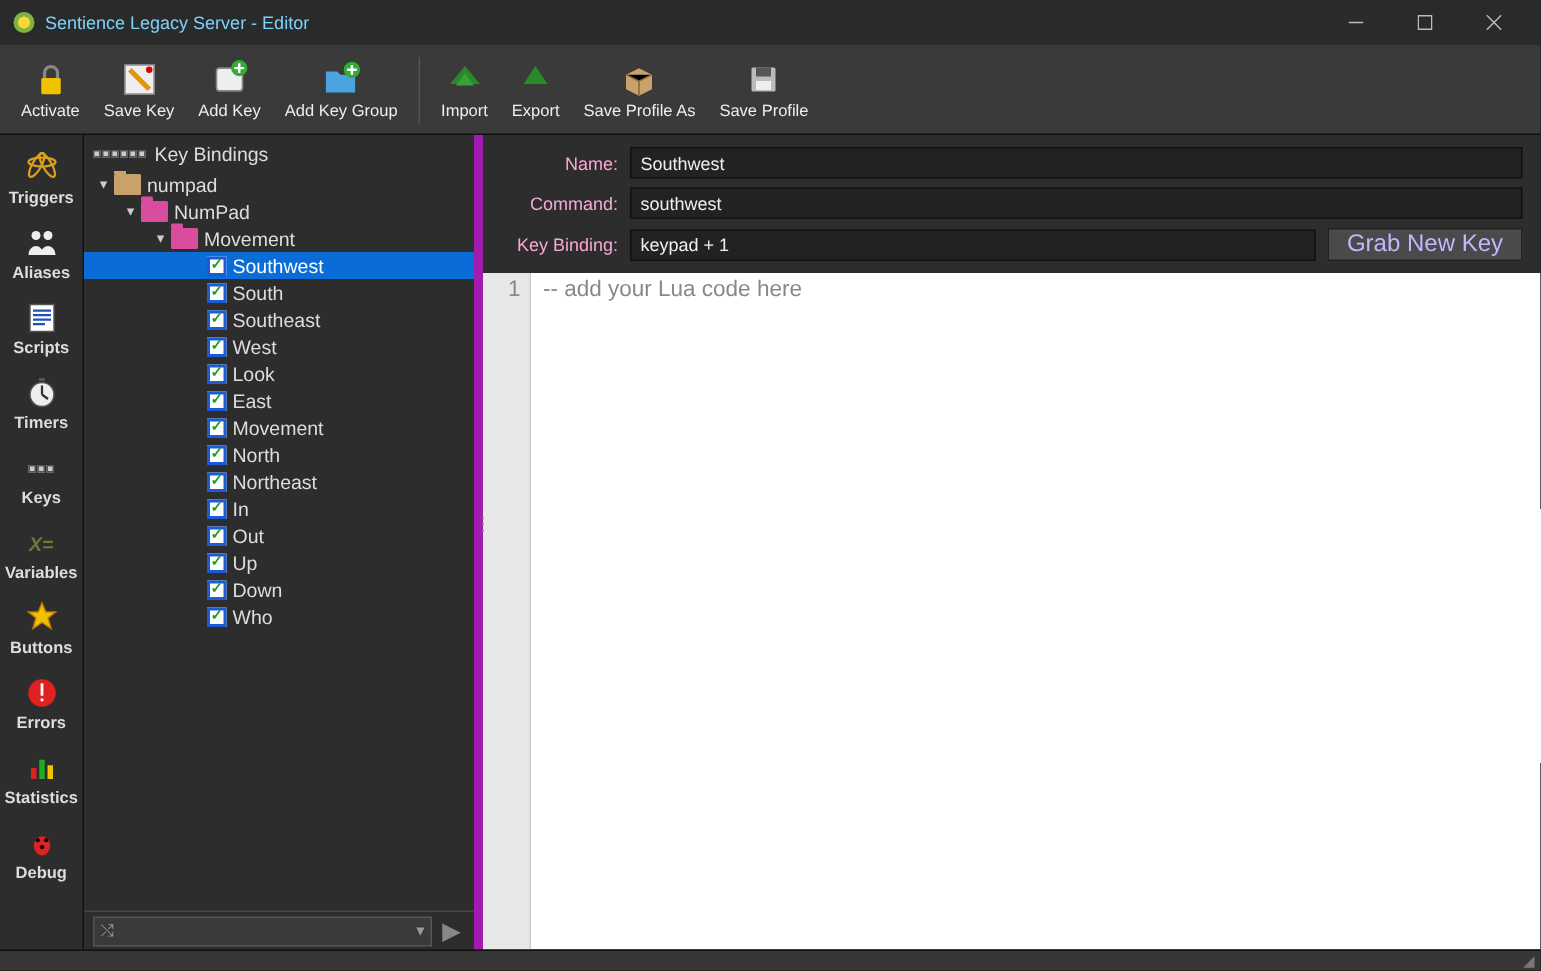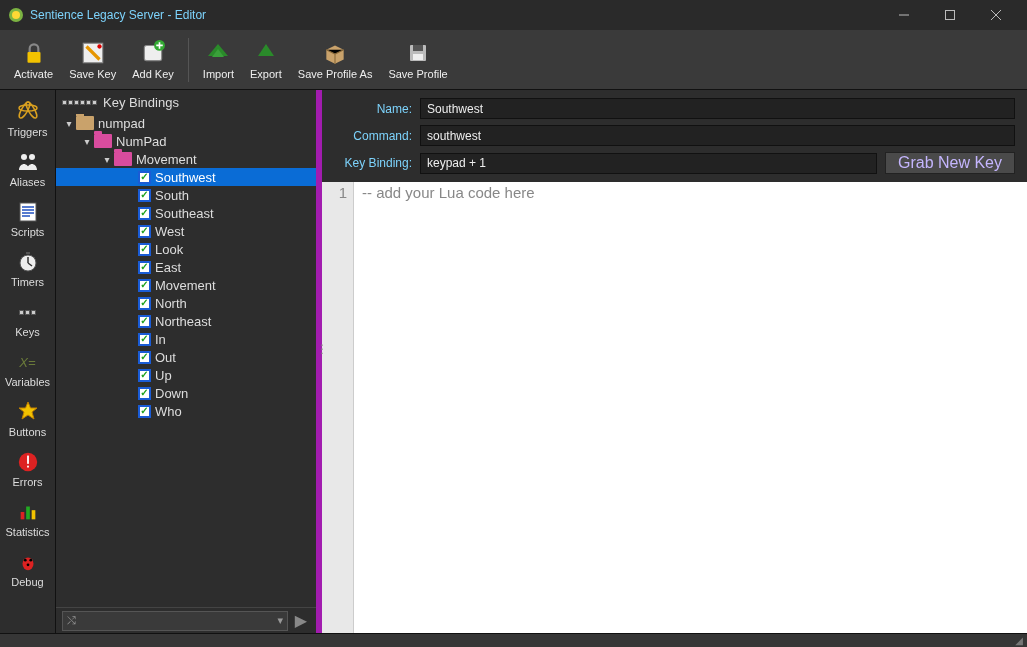--- a/index.html
+++ b/index.html
@@ -15,21 +15,21 @@
   .toolbar { height: 60px; background: #3a3a3a; border-bottom: 1px solid #111; display: flex; align-items: center; padding: 4px 6px; gap: 0; }
   .toolbtn { display: flex; flex-direction: column; align-items: center; justify-content: center; padding: 4px 8px; font-size: 11px; color: #eee; cursor: pointer; gap: 2px; }
   .toolbtn .ico { width: 26px; height: 26px; display: flex; align-items: center; justify-content: center; }
   .toolsep { width: 1px; height: 44px; background: #555; margin: 0 6px; }
 
   
   .mainrow { display: flex; height: calc(100% - 90px - 14px); }
 
   
   .sidetabs { width: 56px; background: #2d2d2d; display: flex; flex-direction: column; align-items: center; border-right: 1px solid #111; padding-top: 4px; }
-  .sidetab { width: 100%; padding: 6px 0; display: flex; flex-direction: column; align-items: center; font-size: 11px; color: #ddd; cursor: pointer; gap: 2px; }
+  .sidetab { width: 100%; padding: 6px 0; display: flex; flex-direction: column; align-items: center; font-size: 11px; color: #ddd; cursor: pointer; gap: 2px; font-weight: bold; }
   .sidetab .ico { width: 26px; height: 24px; display: flex; align-items: center; justify-content: center; }
 
   
   .treepanel { width: 266px; background: #2d2d2d; border-right: 6px solid #a21caf; display: flex; flex-direction: column; }
   .treeheader { height: 24px; display: flex; align-items: center; gap: 6px; padding: 0 6px; font-size: 13px; background: #2d2d2d; }
   .kbicon { display: inline-flex; gap: 1px; }
   .kbicon span { width: 5px; height: 5px; background: #ccc; border: 1px solid #555; }
   .tree { flex: 1; overflow: auto; font-size: 13px; }
   .treerow { display: flex; align-items: center; height: 18px; padding: 0 2px; cursor: pointer; white-space: nowrap; }
   .treerow.selected { background: #0a6cd6; color: #fff; }
@@ -45,21 +45,21 @@
   .chk { width: 13px; height: 13px; display: inline-flex; align-items: center; justify-content: center; background: #fff; border: 2px solid #1a5cd6; margin-right: 4px; font-size: 10px; color: #1ea01e; font-weight: bold; line-height: 1; }
 
   .treefooter { height: 26px; border-top: 1px solid #444; display: flex; align-items: center; gap: 4px; padding: 0 6px; }
   .treefooter .combo { flex: 1; height: 20px; background: #3a3a3a; border: 1px solid #555; display: flex; align-items: center; justify-content: space-between; padding: 0 4px; font-size: 11px; color: #999; }
   .treefooter .playbtn { width: 18px; height: 18px; display:flex; align-items:center; justify-content:center; color:#888;}
 
   
   .rightpanel { flex: 1; display: flex; flex-direction: column; background: #2d2d2d; }
   .fields { padding: 8px 12px; display: flex; flex-direction: column; gap: 6px; }
   .fieldrow { display: flex; align-items: center; gap: 8px; font-size: 12px; }
-  .fieldrow .lbl { width: 78px; text-align: right; color: #7dd3fc; }
+  .fieldrow .lbl { width: 78px; text-align: right; color: #f9a8d4; }
   .fieldrow input.txt { flex: 1; height: 21px; background: #222; border: 1px solid #111; color: #eee; font-size: 12px; padding: 0 6px; outline: none; }
   .grabbtn { height: 22px; padding: 0 12px; background: #4a4a4a; border: 1px solid #222; color: #c4b5fd; font-size: 16px; cursor: pointer; }
 
   .editor { flex: 1; background: #fff; display: flex; position: relative; font-family: "Consolas", monospace; font-size: 15px; }
   .gutter { width: 32px; background: #e8e8e8; color: #888; text-align: right; padding: 2px 6px 0 0; border-right: 1px solid #ccc; user-select: none; }
   .code { flex: 1; padding: 2px 8px; color: #888; white-space: pre; }
   .splitgrip { position: relative; }
   .splitgrip::before { content: "⋮"; position: absolute; left: -6px; top: 160px; color: #888; font-size: 12px; }
 
   
@@ -117,20 +117,30 @@
   <div class="toolbtn">
     <span class="ico">
         <svg viewBox="0 0 24 24" width="26" height="26">
           <rect x="4" y="5" width="16" height="14" rx="2" fill="#eee" stroke="#888"></rect>
           <circle cx="18" cy="5" r="5" fill="#3a3"></circle>
           <path d="M18 2v6M15 5h6" stroke="#fff" stroke-width="1.5"></path>
         </svg>
       </span>
     <span>Add Key</span>
   </div>
+  <div class="toolbtn">
+    <span class="ico">
+        <svg viewBox="0 0 24 24" width="26" height="26">
+          <path d="M3 7h7l2 2h9v11H3z" fill="#4aa3df"></path>
+          <circle cx="19" cy="6" r="5" fill="#3a3"></circle>
+          <path d="M19 3v6M16 6h6" stroke="#fff" stroke-width="1.5"></path>
+        </svg>
+      </span>
+    <span>Add Key Group</span>
+  </div>
   <span class="toolsep"></span>
   <div class="toolbtn">
     <span class="ico">
         <svg viewBox="0 0 24 24" width="24" height="24">
           <path d="M12 3 L22 15 H2 Z" fill="#2a8a2a"></path>
           <path d="M12 8 L18 16 H6 Z" fill="#3aa03a"></path>
         </svg>
       </span>
     <span>Import</span>
   </div>

